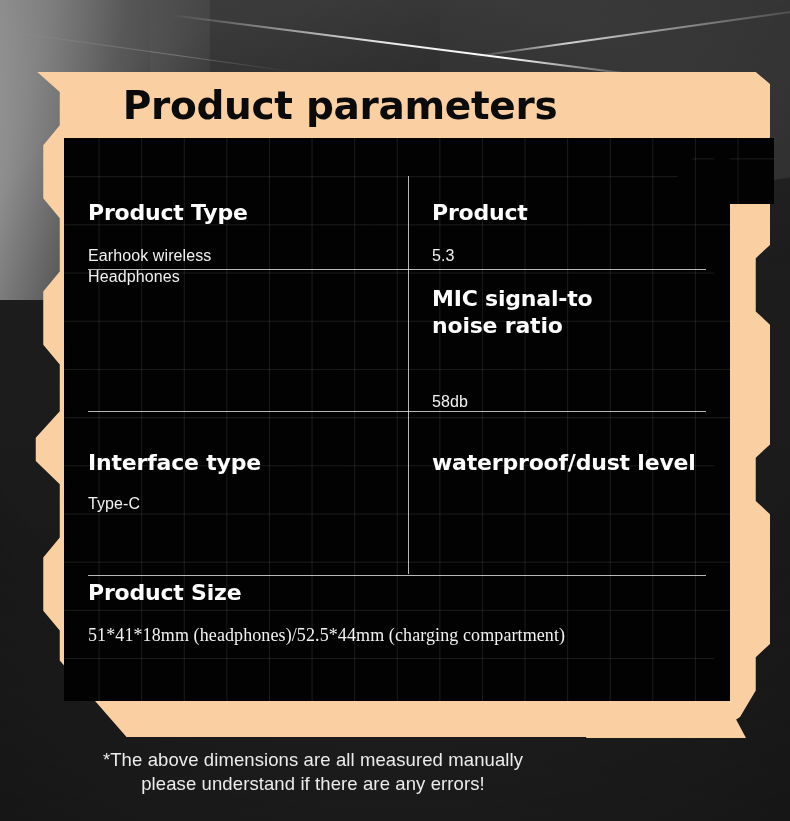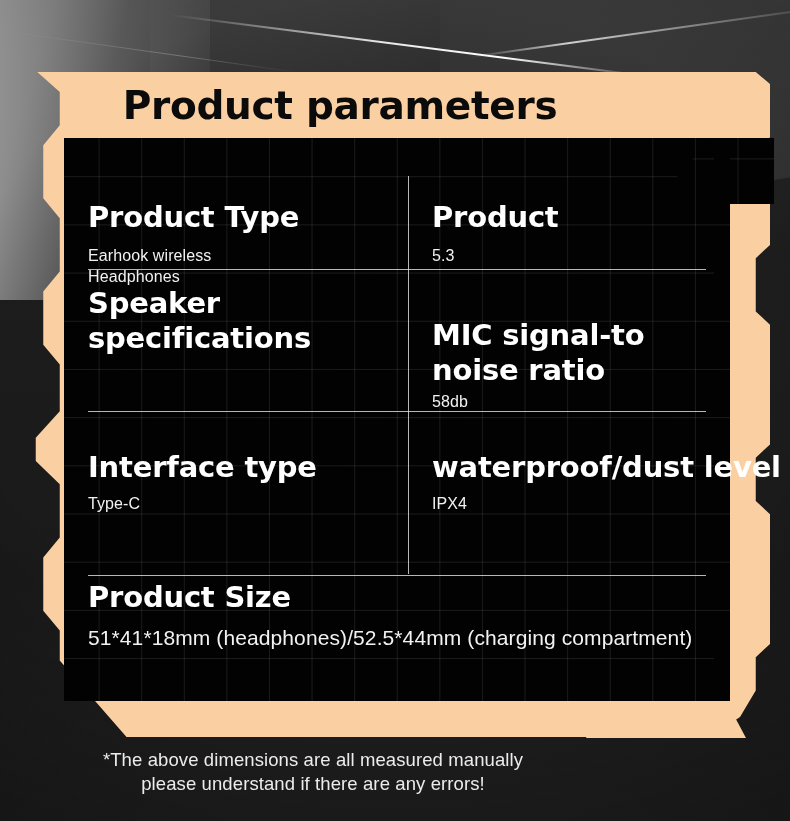--- a/index.html
+++ b/index.html
@@ -251,21 +251,21 @@
     width:618px; height:1px;
     background:rgba(235,235,235,.78);
   }
   .hsep.h1 { top:131px; }
   .hsep.h2 { top:273px; }
   .hsep.h3 { top:437px; }
 
   .cell { position:absolute; }
   .cell-h {
     color:#ffffff;
-    font-size:29px;
+    font-size:22px;
     font-weight:bold;
     line-height:1.22;
     letter-spacing:-0.2px;
     font-family:"DejaVu Sans", sans-serif;
   }
   .cell-v {
     color:#f2f2f2;
     font-size:16px;
     font-weight:normal;
     line-height:1.30;
@@ -340,33 +340,30 @@
       <div class="hsep h1"></div>
       <div class="hsep h2"></div>
       <div class="hsep h3"></div>
 
       <div class="cell cell-h c-l r1-h">Product Type</div>
       <div class="cell cell-v c-l r1-v" style="white-space:pre-line;">Earhook wireless
 Headphones</div>
       <div class="cell cell-h c-r r1-h">Product</div>
       <div class="cell cell-v c-r r1-v" style="white-space:pre-line;">5.3</div>
 
-      <div class="cell cell-h c-l r2-h" style="white-space:pre-line;">Speaker
-specifications</div>
-      <div class="cell cell-h c-r r2-h" style="white-space:pre-line;margin-top:32px;">MIC signal-to
+      <div class="cell cell-h c-r r2-h" style="white-space:pre-line;">MIC signal-to
 noise ratio</div>
       <div class="cell cell-v c-r r2-v" style="white-space:pre-line;">58db</div>
 
       <div class="cell cell-v c-l r3-v">Type-C</div>
       <div class="cell cell-h c-l r3-h">Interface type</div>
       <div class="cell cell-h c-r r3-h" style="width:320px; white-space:nowrap;">waterproof/dust level</div>
-      <div class="cell cell-v c-r r3-v">IPX4</div>
 
       <div class="cell cell-h c-full r4-h">Product Size</div>
-      <div class="cell cell-v c-full r4-v" style="font-size:21px; white-space:nowrap;">51*41*18mm (headphones)/52.5*44mm (charging compartment)</div>
+      <div class="cell cell-v c-full r4-v" style="font-size:18px; white-space:nowrap;font-family:Liberation Serif, serif;">51*41*18mm (headphones)/52.5*44mm (charging compartment)</div>
 
     </div>
   </div>
 
   <div class="footer">
     <div>*The above dimensions are all measured manually</div>
     <div>please understand if there are any errors!</div>
   </div>
 
 </div>

